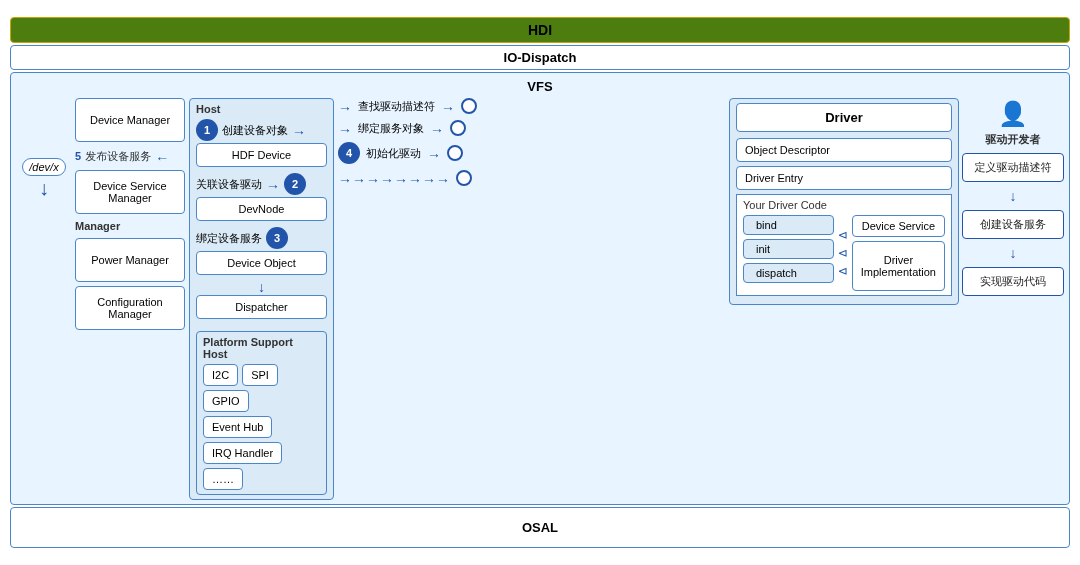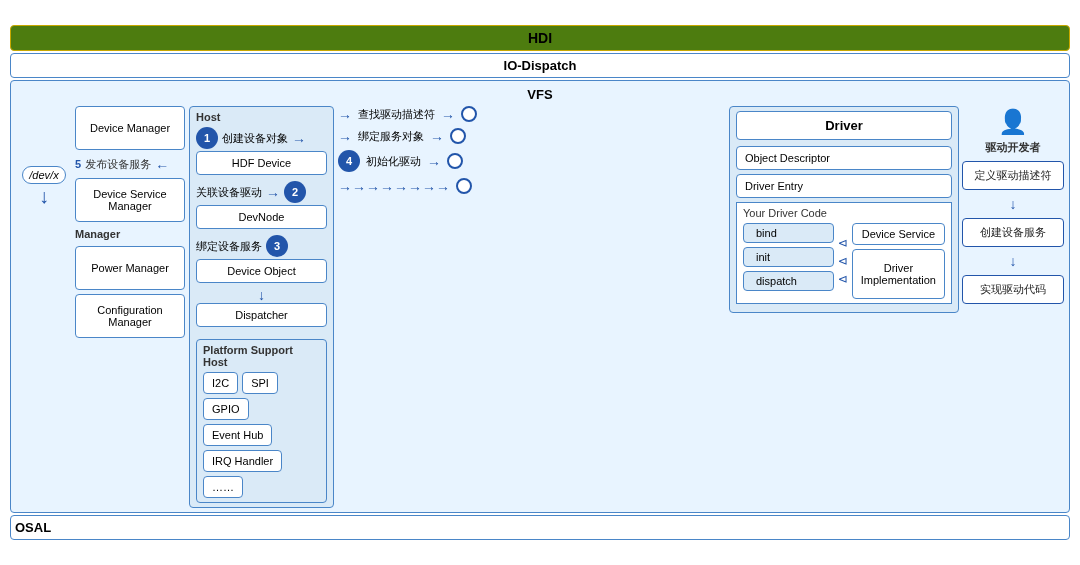--- a/index.html
+++ b/index.html
@@ -254,22 +254,22 @@
       color: #222;
     }
     .dev-arrow {
       font-size: 14px;
       color: #2255aa;
     }
     .osal-bar {
       background: #fff;
       border: 1.5px solid #4a86c8;
       border-radius: 4px;
-      text-align: left;
-      padding: 4px;
+      text-align: center;
+      padding: 12px;
       font-weight: bold;
       font-size: 13px;
       margin-top: 2px;
     }
     .circle-node {
       width: 16px;
       height: 16px;
       border-radius: 50%;
       border: 2px solid #2255aa;
       background: #fff;

